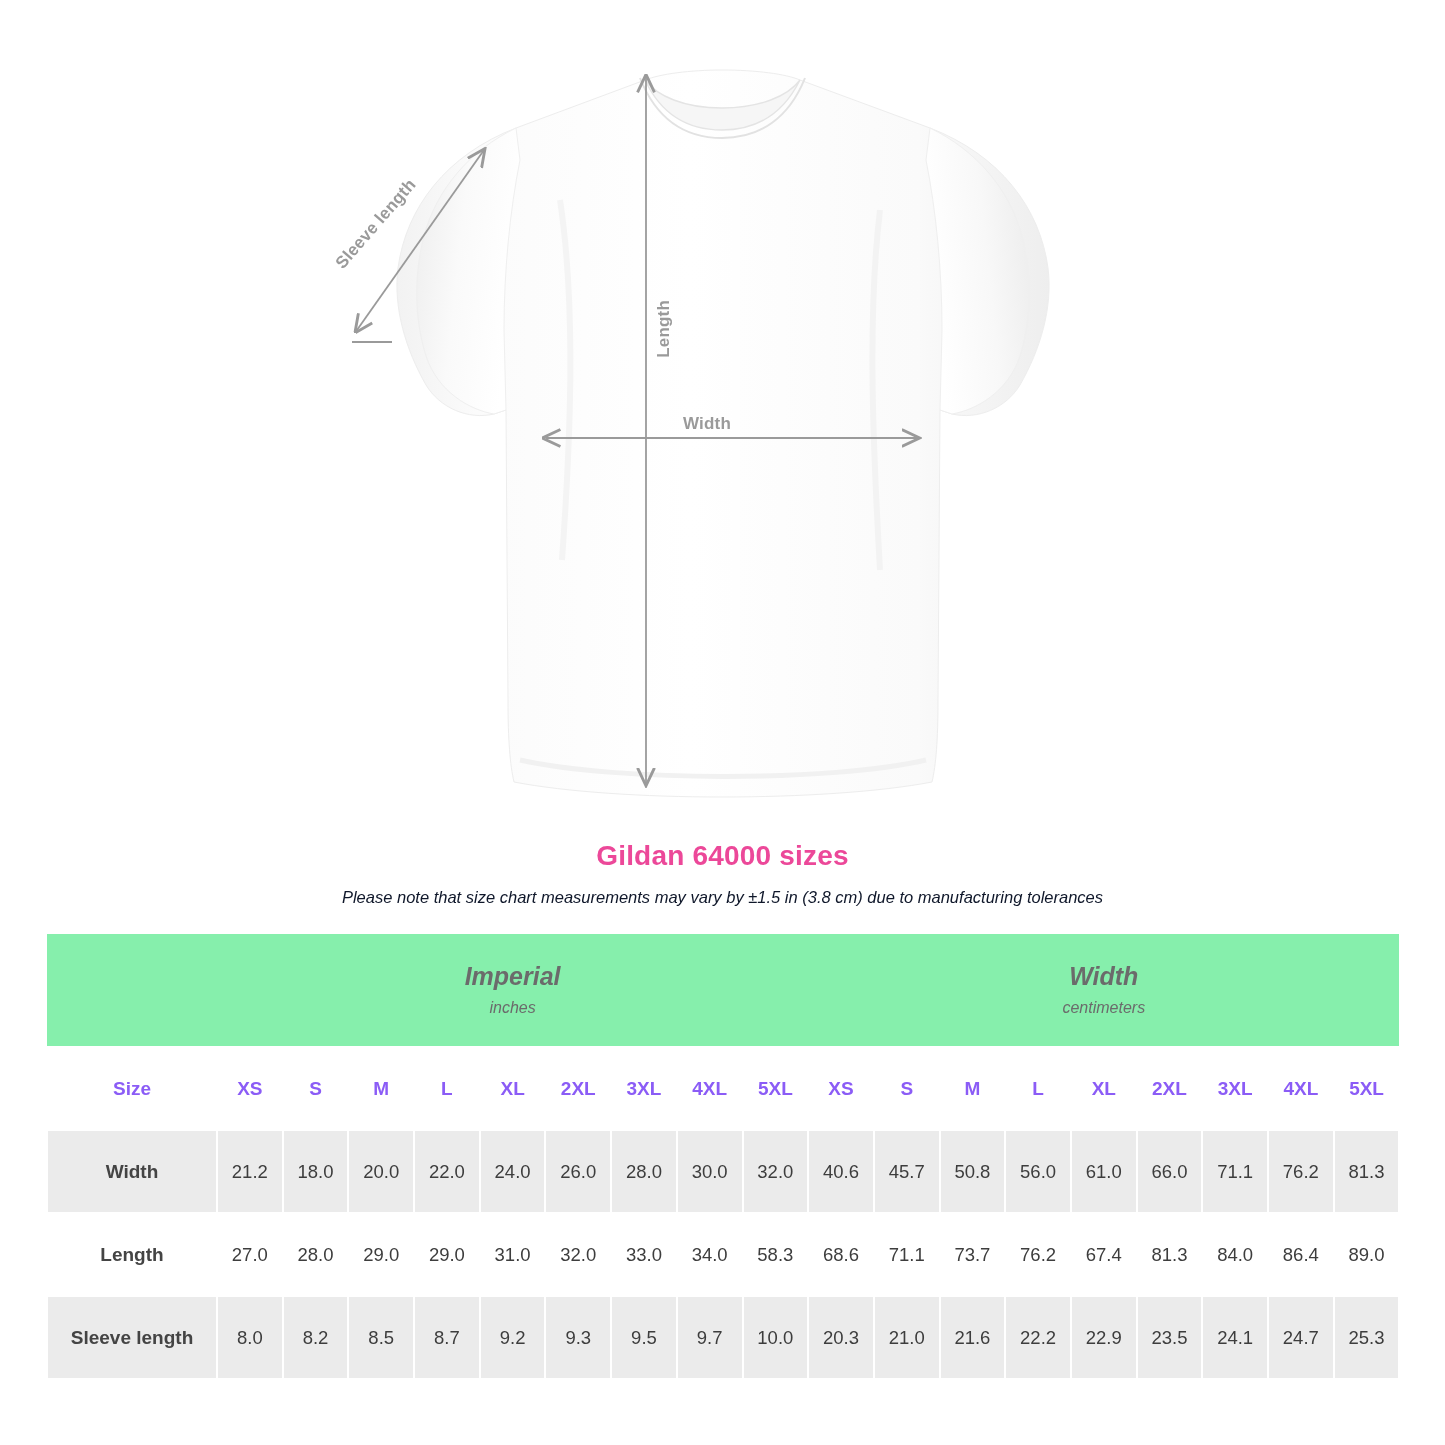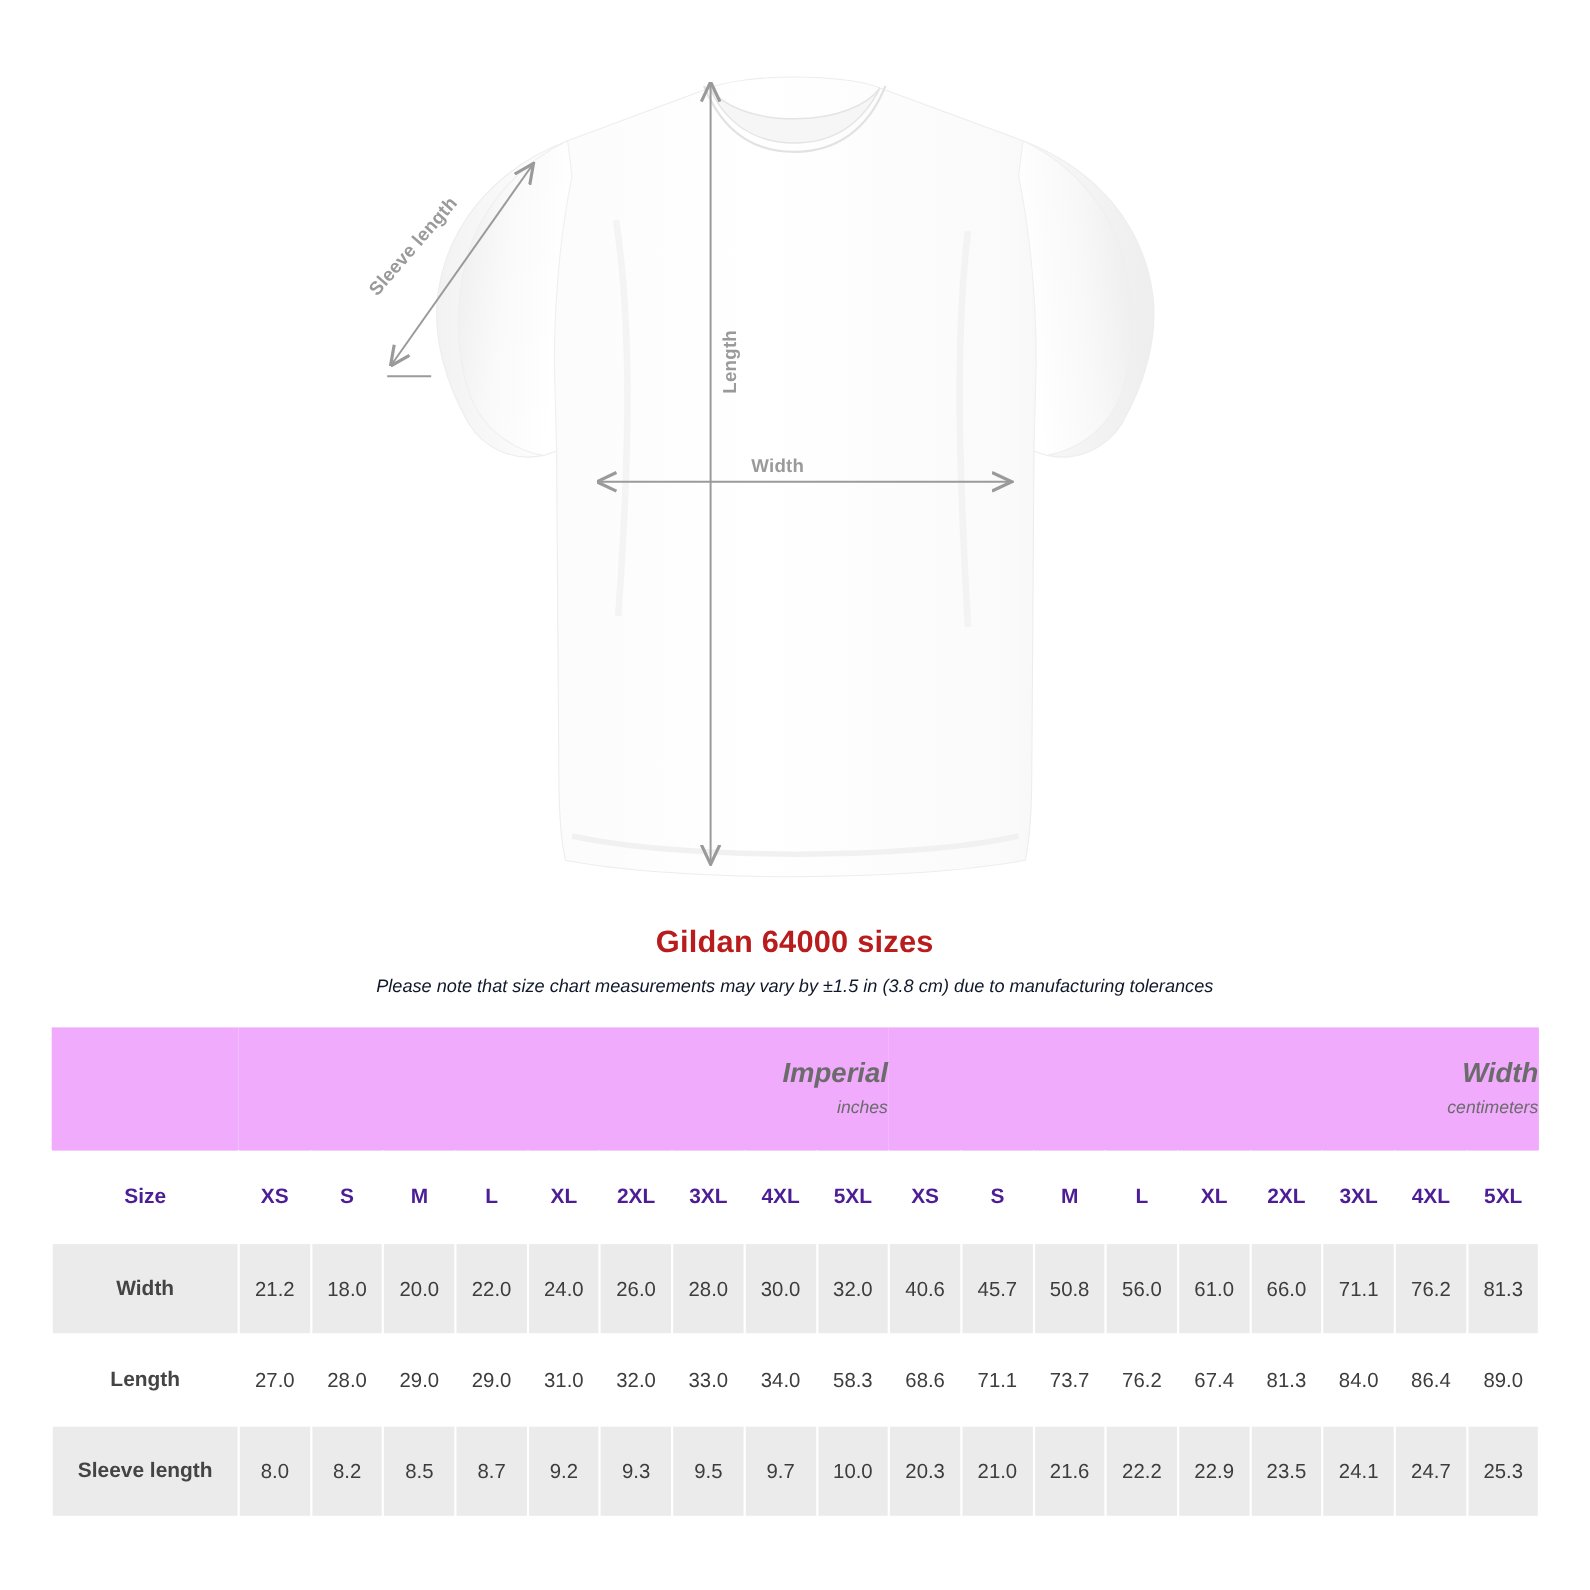--- a/index.html
+++ b/index.html
@@ -42,45 +42,45 @@
     writing-mode: vertical-rl;
     transform: rotate(180deg) rotate(41deg);
     transform-origin: center center;
   }
 
   
   #title-block { text-align: center; }
   #chart-title {
     font-size: 28px;
     font-weight: bold;
-    color: #b91c1c;
+    color: #ec4899;
     margin: 10px 0 0 0;
     letter-spacing: .2px;
   }
   #chart-note {
     font-size: 16.5px;
     font-style: italic;
     color: #0f172a;
     margin-top: 16px;
   }
 
   
   #table-wrap {
     margin: 27px 46px 0 46px;
   }
   table {
     width: 1353px;
     border-collapse: collapse;
     table-layout: fixed;
   }
   .sys-head td {
-    background: #f0abfc;
+    background: #86efac;
     height: 113px;
     vertical-align: middle;
-    text-align: right;
+    text-align: center;
     border: none;
   }
   .sys-name {
     font-size: 25px;
     font-style: italic;
     font-weight: bold;
     color: #6b6b6b;
     line-height: 1.1;
   }
   .sys-unit {
@@ -101,21 +101,21 @@
   }
   tbody tr.odd td { background: #ebebeb; }
   tbody td.rowhead {
     font-weight: bold;
     font-size: 19px;
     color: #444444;
   }
   tbody tr.head-row td {
     font-weight: bold;
     font-size: 19px;
-    color: #4c1d95;
+    color: #8b5cf6;
   }
   col.labelcol { width: 170px; }
   col.datacol { width: 65.7px; }
 </style>
 </head>
 <body>
 
 <div id="page">
 
   <div id="illustration">

